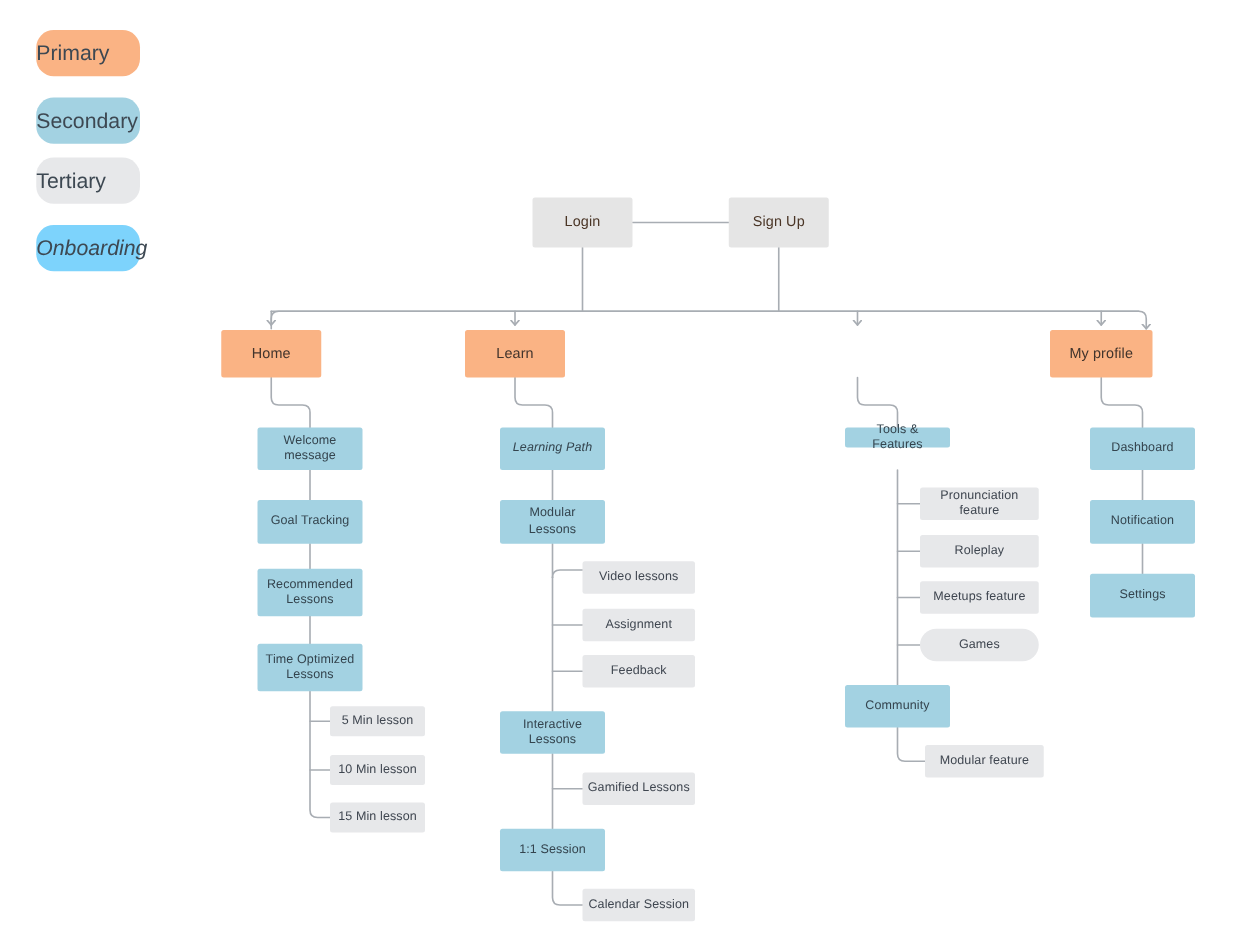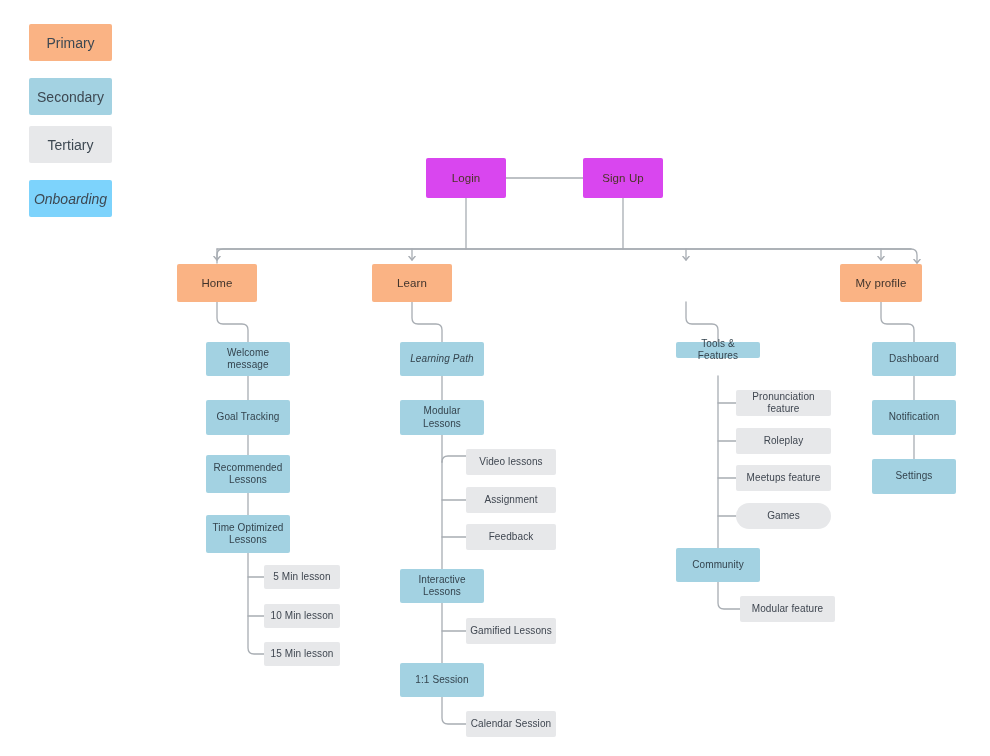--- a/index.html
+++ b/index.html
@@ -39,21 +39,21 @@
     padding: 2px 4px;
     color: #3d4852;
     letter-spacing: 0.1px;
     z-index: 2;
   }
   .node span {
     display: block;
     width: 100%;
   }
   .lvl-onboarding {
-    background: #d946ef;
+    background: #e5e5e5;
     color: #4a3526;
     font-size: 11.5px;
   }
   .lvl-primary {
     background: #FAB384;
     color: #41342c;
     font-size: 11.5px;
   }
   .lvl-secondary {
     background: #A3D2E2;
@@ -64,23 +64,23 @@
     background: #E7E8EA;
     color: #3f4650;
     font-size: 10px;
   }
   
   .legend-item {
     position: absolute;
     box-sizing: border-box;
     display: flex;
     align-items: center;
-    justify-content: center;
-    border-radius: 2px;
-    font-size: 14px;
+    justify-content: flex-start;
+    border-radius: 14px;
+    font-size: 17px;
     color: #3d4852;
   }
   .legend-onboarding { background: #7dd3fc; font-style: italic; }
   .legend-primary { background: #FAB384; }
   .legend-secondary { background: #A3D2E2; }
   .legend-tertiary { background: #E7E8EA; }
 </style>
 </head>
 <body>
 

